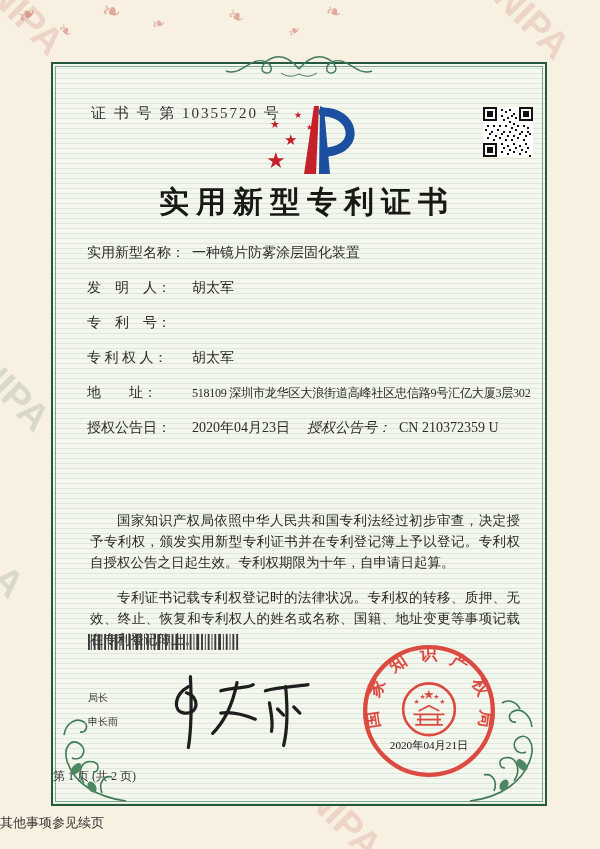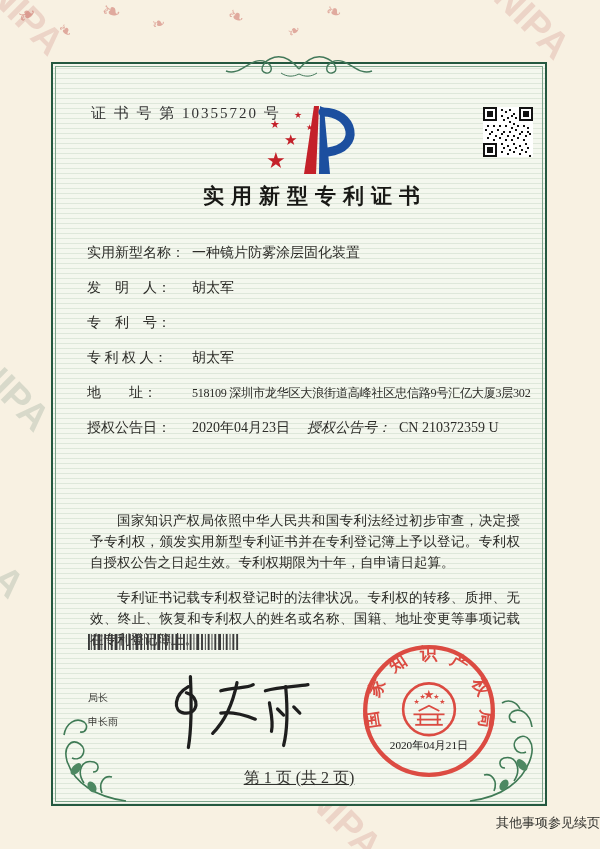--- a/index.html
+++ b/index.html
@@ -22,41 +22,41 @@
     background-color:#f4f7ee;
     background-image:repeating-linear-gradient(0deg,
       rgba(120,160,126,.18) 0px, rgba(120,160,126,.18) 1px,
       transparent 1px, transparent 5px);
   }
   .frame::before{content:"";position:absolute;inset:2px;border:1px solid #7fa68c;pointer-events:none;}
   
   .cert-no{position:absolute;left:38px;top:40px;font-size:15px;letter-spacing:2px;color:#333;}
   .logo{position:absolute;left:203px;top:36px;width:115px;height:76px;}
   .qr{position:absolute;left:430px;top:43px;width:50px;height:50px;}
-  .title{position:absolute;left:16px;top:118px;width:100%;text-align:center;
-         font-size:21px;font-weight:bold;letter-spacing:7px;color:#181815;}
+  .title{position:absolute;left:8px;top:118px;width:100%;text-align:center;
+         font-size:30px;font-weight:bold;letter-spacing:7px;color:#181815;}
   
   .fields{position:absolute;left:34px;top:180px;width:446px;font-size:14px;}
   .frow{display:flex;line-height:18px;margin-bottom:17px;position:relative;}
   .flabel{flex:0 0 105px;color:#2c2c28;}
   .fvalue{color:#2c2c28;}
   .fvalue.addr{font-size:12.5px;letter-spacing:-.3px;transform:scaleX(.97);transform-origin:left;white-space:nowrap;}
   .grant2{position:absolute;left:220px;top:0;display:flex;}
   .grant2 .flabel{flex:0 0 92px;font-style:italic;}
   
   .paras{position:absolute;left:23px;top:432px;width:458px;font-size:13.5px;line-height:21px;text-align:justify;}
   .paras p{margin:14px;text-indent:2em;}
   
   .barcode{position:absolute;left:35px;top:570px;width:152px;height:16px;}
   .officer{position:absolute;left:35px;top:622px;font-family:"Liberation Sans","DejaVu Sans",sans-serif;
            font-size:10px;line-height:24px;color:#33332f;font-weight:500;}
   .sig{position:absolute;left:107px;top:604px;width:152px;height:82px;}
   .seal{position:absolute;left:307px;top:578px;width:138px;height:138px;}
-  .pageno{position:absolute;left:0;top:704px;width:100%;text-align:center;font-size:16px;color:#33332f;text-decoration:underline;}
-  .footnote{position:absolute;left:0;top:814px;width:100%;text-align:right;font-size:13px;color:#33332f;}
+  .pageno{position:absolute;left:0;top:704px;width:100%;text-align:left;font-size:12px;color:#33332f;}
+  .footnote{position:absolute;left:0;top:814px;width:100%;text-align:left;font-size:13px;color:#33332f;}
   
   .orn-top{position:absolute;left:168px;top:-17px;width:156px;height:34px;}
   .orn-bl{position:absolute;left:1px;bottom:1px;width:80px;height:92px;}
   .orn-br{position:absolute;right:1px;bottom:1px;width:80px;height:104px;transform:scaleX(-1);}
 </style>
 </head>
 <body>
 
 <div class="page">
 

